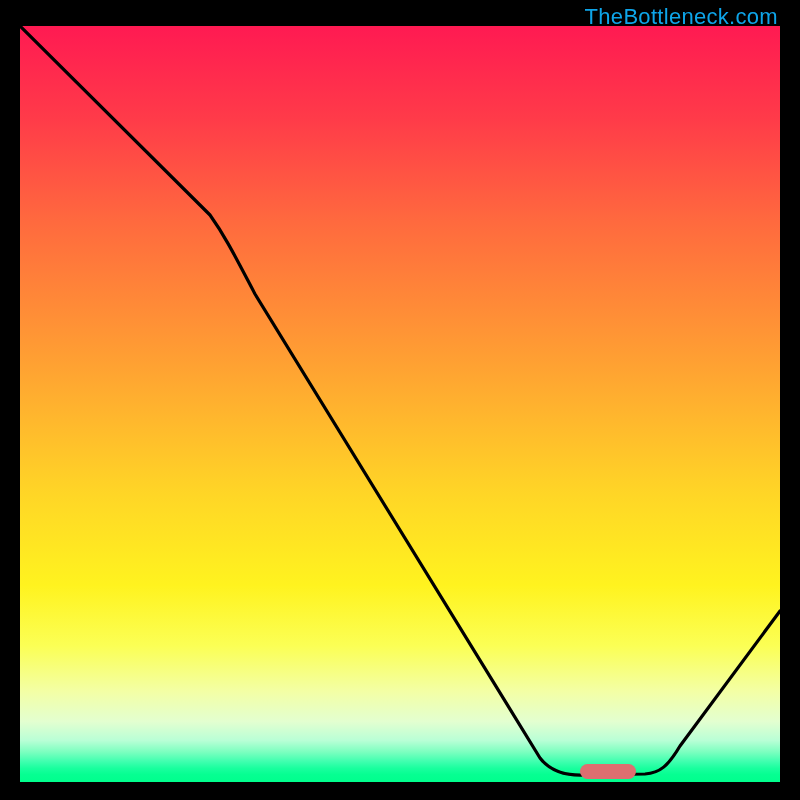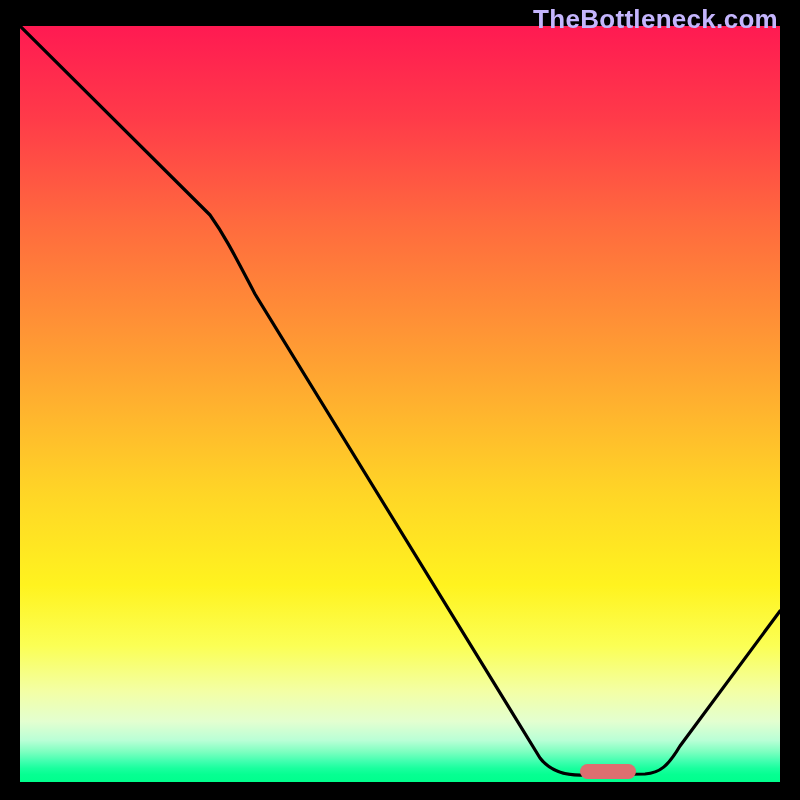--- a/index.html
+++ b/index.html
@@ -13,23 +13,23 @@
   }
   .stage {
     position: relative;
     width: 800px;
     height: 800px;
   }
   .watermark {
     position: absolute;
     top: 4px;
     right: 22px;
-    color: #c4b5fd;
-    font-size: 26px;
-    font-weight: 700;
+    color: #0ea5e9;
+    font-size: 22px;
+    font-weight: 400;
     letter-spacing: 0.3px;
     z-index: 5;
   }
   .plot {
     position: absolute;
     left: 20px;
     top: 26px;
     width: 760px;
     height: 756px;
     background: #000;

